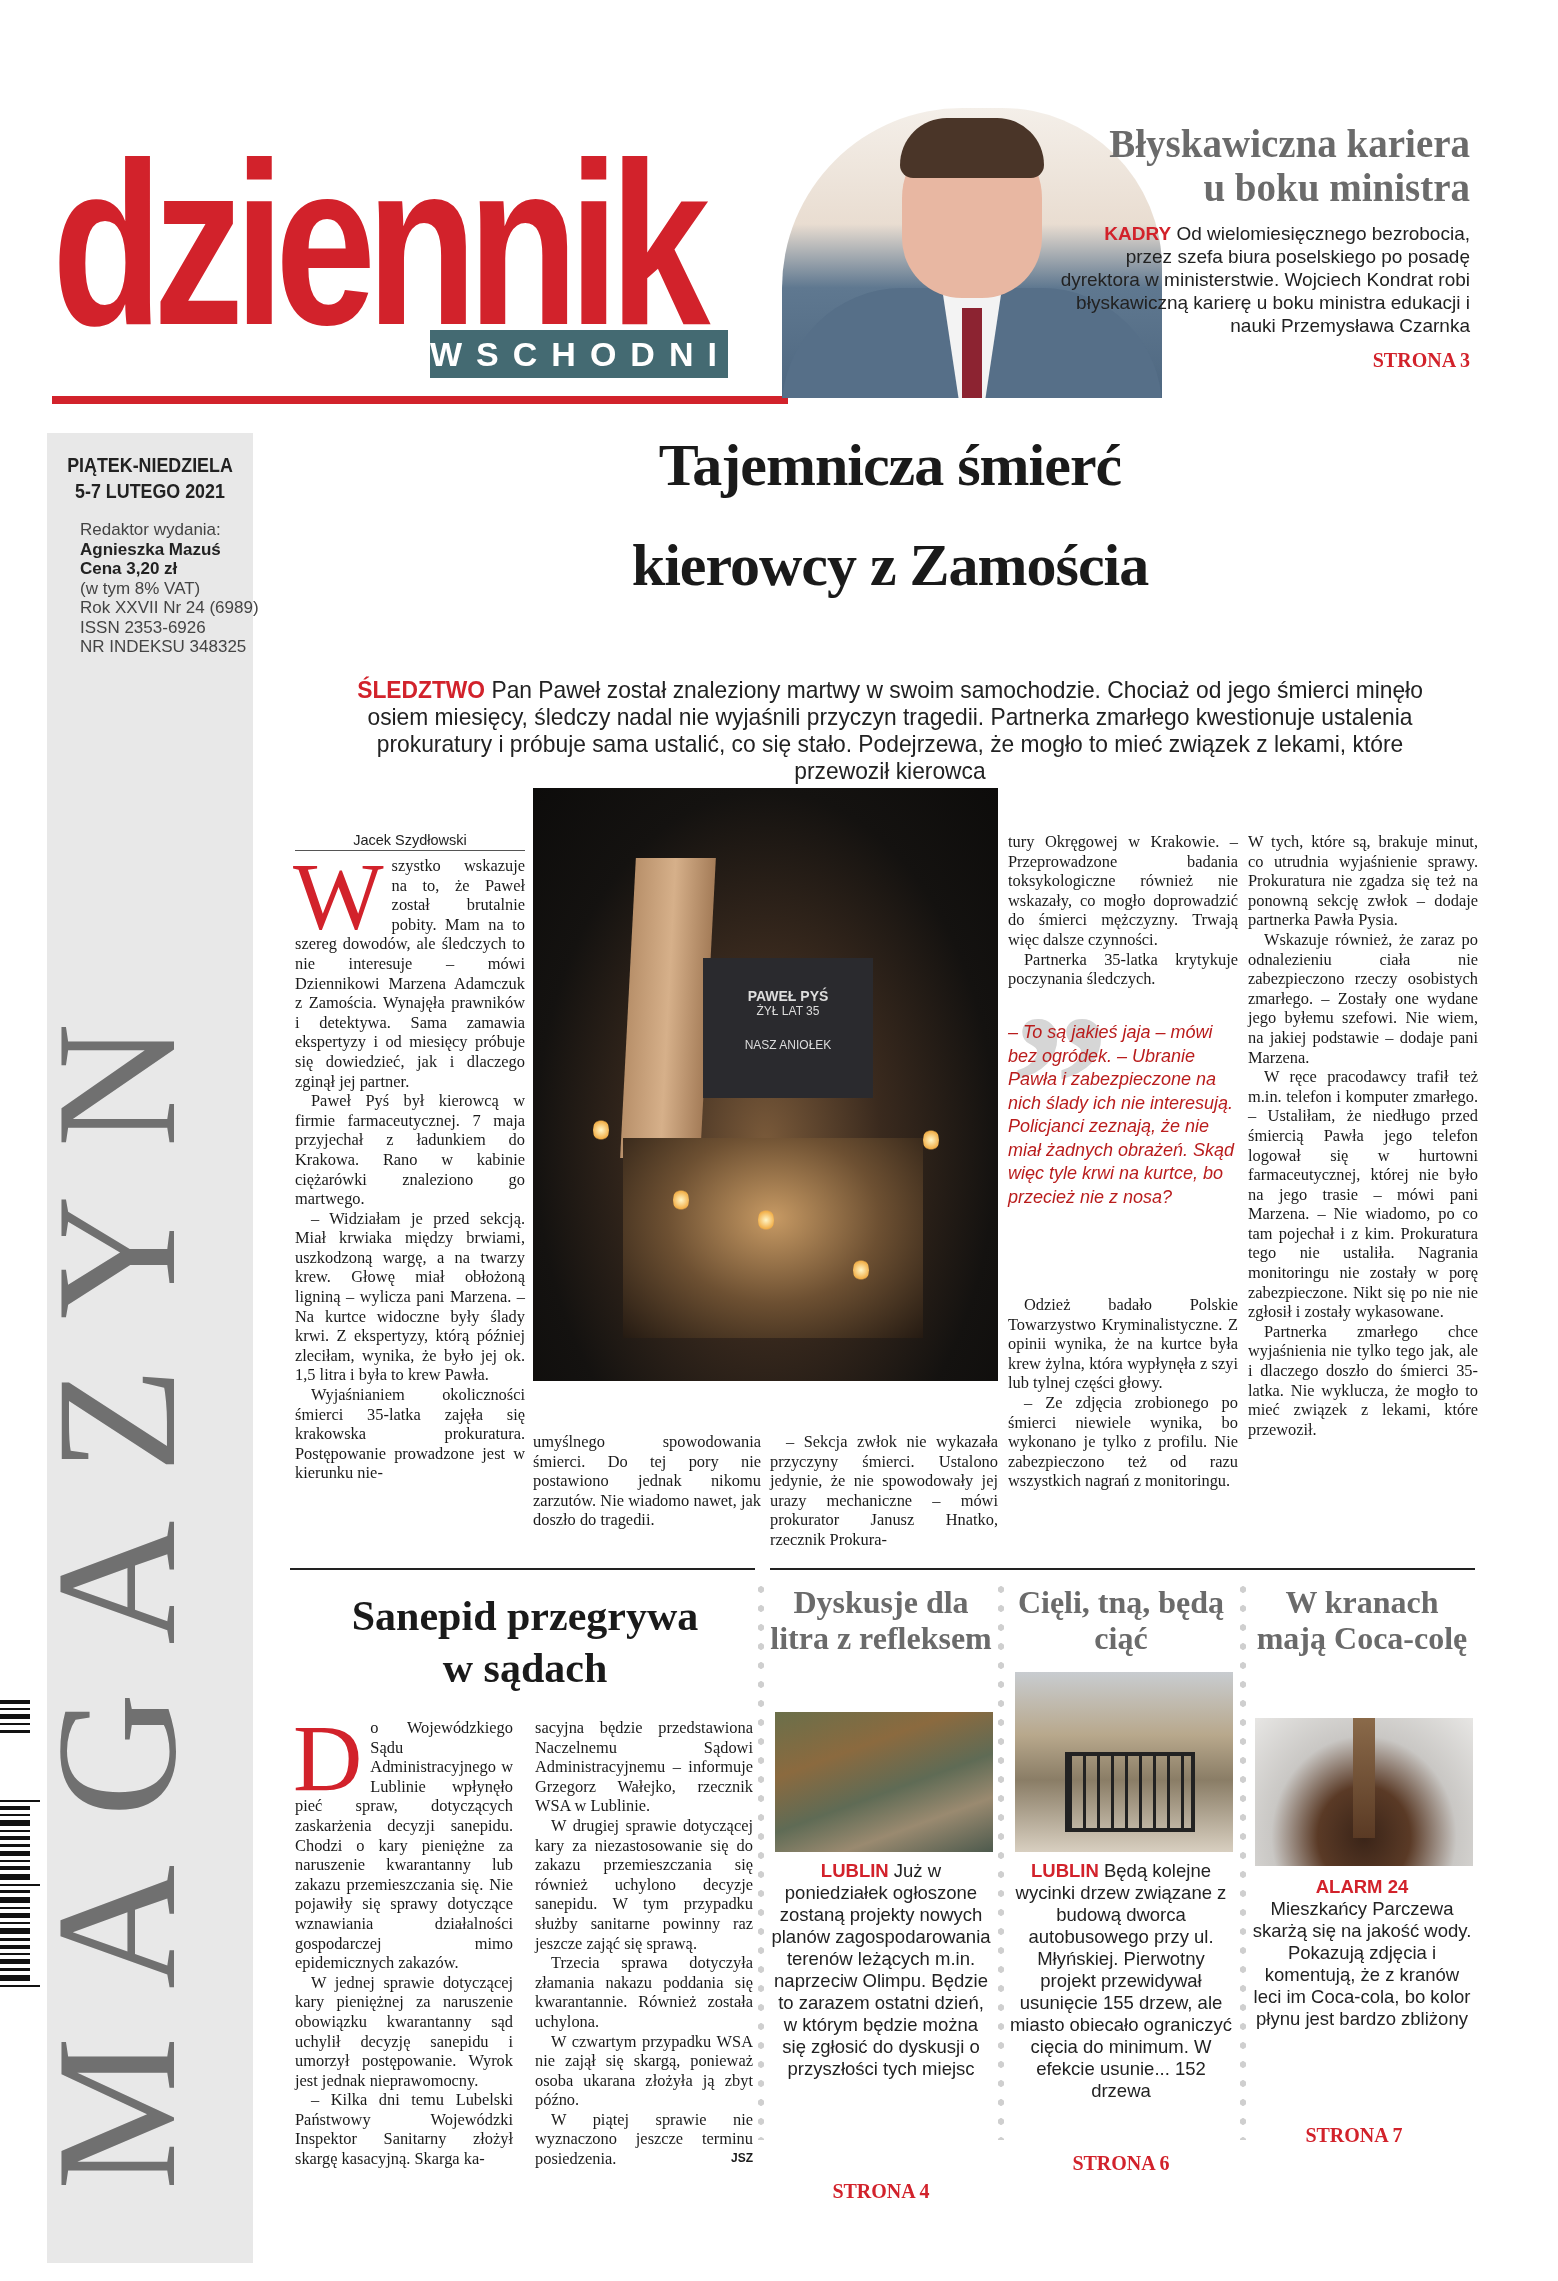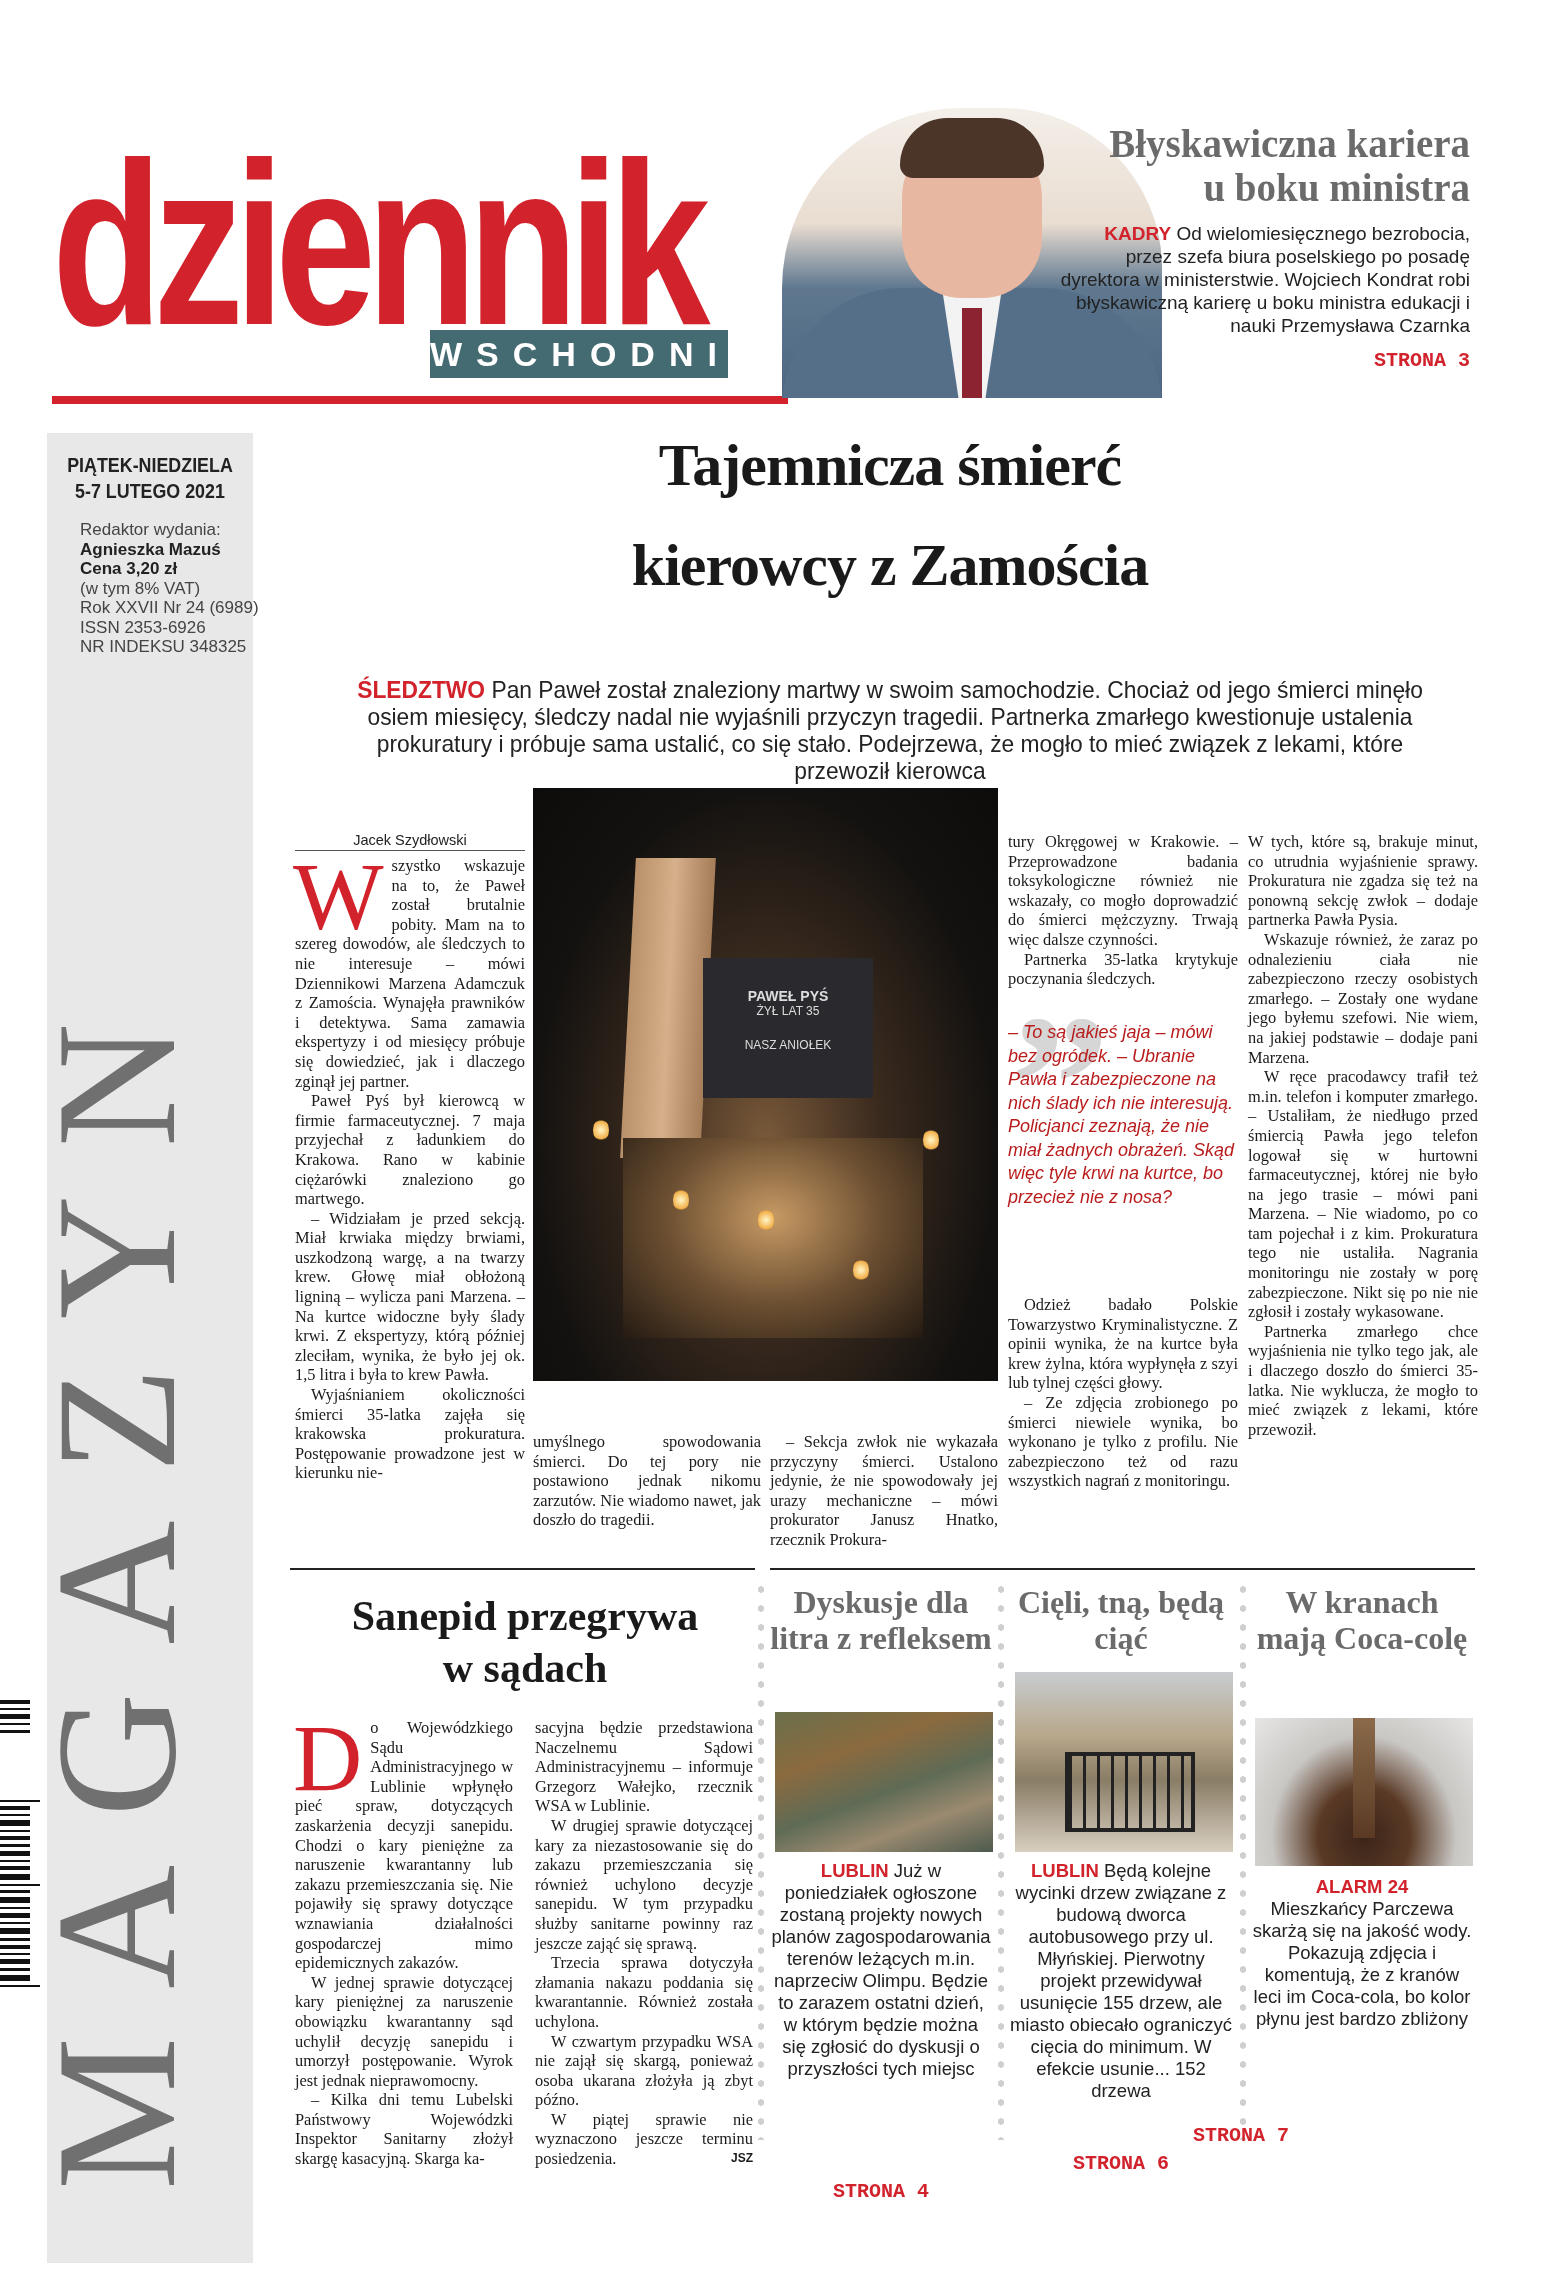--- a/index.html
+++ b/index.html
@@ -12,21 +12,21 @@
 .rule-top{left:52px;top:396px;width:736px;height:8px;background:#d2222b}
 .portrait{left:782px;top:108px;width:380px;height:290px;background:linear-gradient(180deg,#f4efe9 0%,#e9ddd1 40%,#5f7890 62%,#4e6780 100%);border-radius:180px 160px 0 0;overflow:hidden}
 .portrait .face{position:absolute;left:120px;top:20px;width:140px;height:170px;background:#e8b7a2;border-radius:70px 70px 60px 60px}
 .portrait .hair{position:absolute;left:118px;top:10px;width:144px;height:60px;background:#4a3528;border-radius:72px 72px 20px 20px}
 .portrait .suit{position:absolute;left:0;top:180px;width:380px;height:120px;background:#566f88;border-radius:140px 140px 0 0}
 .portrait .shirt{position:absolute;left:160px;top:180px;width:60px;height:120px;background:#f3f3f3;clip-path:polygon(0 0,100% 0,70% 100%,30% 100%)}
 .portrait .tie{position:absolute;left:180px;top:200px;width:20px;height:100px;background:#8c2331}
 .teaser-title{left:1030px;top:122px;width:440px;text-align:right;font-family:"Liberation Serif",serif;font-weight:700;color:#6b6b6b;font-size:39px;line-height:44px}
 .teaser-body{left:1060px;top:222px;width:410px;text-align:right;font-family:"Liberation Sans",sans-serif;font-size:19px;line-height:23px;color:#222}
 .kicker{color:#d2222b;font-weight:700;font-family:"Liberation Sans",sans-serif}
-.strona{font-family:Liberation Mono, monospace;font-weight:700;color:#d2222b;font-size:20px}
+.strona{font-family:Liberation Serif, serif;font-weight:700;color:#d2222b;font-size:20px}
 
 .sidebar{left:47px;top:433px;width:206px;height:1830px;background:#e8e8e8}
 .side-date{left:47px;top:452px;width:206px;text-align:center;font-family:"Liberation Sans",sans-serif;font-weight:700;font-size:21px;line-height:26px;color:#222;transform:scaleX(0.85)}
 .side-info{left:80px;top:520px;width:180px;font-family:"Liberation Sans",sans-serif;font-size:17px;line-height:19.5px;color:#444}
 .side-info b{color:#222}
 .magazyn{left:30px;top:2190px;transform:rotate(-90deg);transform-origin:left top;font-family:"Liberation Serif",serif;font-size:172px;letter-spacing:48px;color:#707070;white-space:nowrap;line-height:1}
 .barcode{left:0;top:1690px;width:40px;height:380px}
 
 .headline{left:300px;top:415px;width:1180px;text-align:center;font-family:"Liberation Serif",serif;font-weight:700;font-size:60px;line-height:100px;color:#1a1a1a;letter-spacing:-1px}
 .lead{left:310px;top:676px;width:1160px;text-align:center;font-family:"Liberation Sans",sans-serif;font-size:24px;line-height:27px;color:#222;transform:scaleX(0.95);transform-origin:center top}
@@ -228,13 +228,13 @@
 <div class="abs strona" style="left:1008px;top:2152px;width:226px;text-align:center">STRONA 6</div>
 
 <div class="abs b-title grey" style="left:1252px;top:1584px;width:220px;font-size:32px;line-height:36px">W kranach mają Coca-colę</div>
 <div class="thumb" style="left:1255px;top:1718px;width:218px;height:148px;background:radial-gradient(ellipse at 50% 80%,#3a2418 0%,#5a3a26 30%,#c9c7c4 60%,#e7e6e4 100%)">
   <div style="position:absolute;left:98px;top:0;width:22px;height:120px;background:linear-gradient(180deg,#8a6a4a,#5a3a24)"></div>
 </div>
 <div class="abs brief" style="left:1252px;top:1876px;width:220px">
   <div class="kicker">ALARM 24</div>
   <div>Mieszkańcy Parczewa skarżą się na jakość wody. Pokazują zdjęcia i komentują, że z kranów leci im Coca-cola, bo kolor płynu jest bardzo zbliżony</div>
 </div>
-<div class="abs strona" style="left:1193px;top:2124px;width:220px;">STRONA 7</div>
+<div class="abs strona" style="left:1244px;top:2124px;width:220px;text-align:center">STRONA 7</div>
 
 </body></html>

